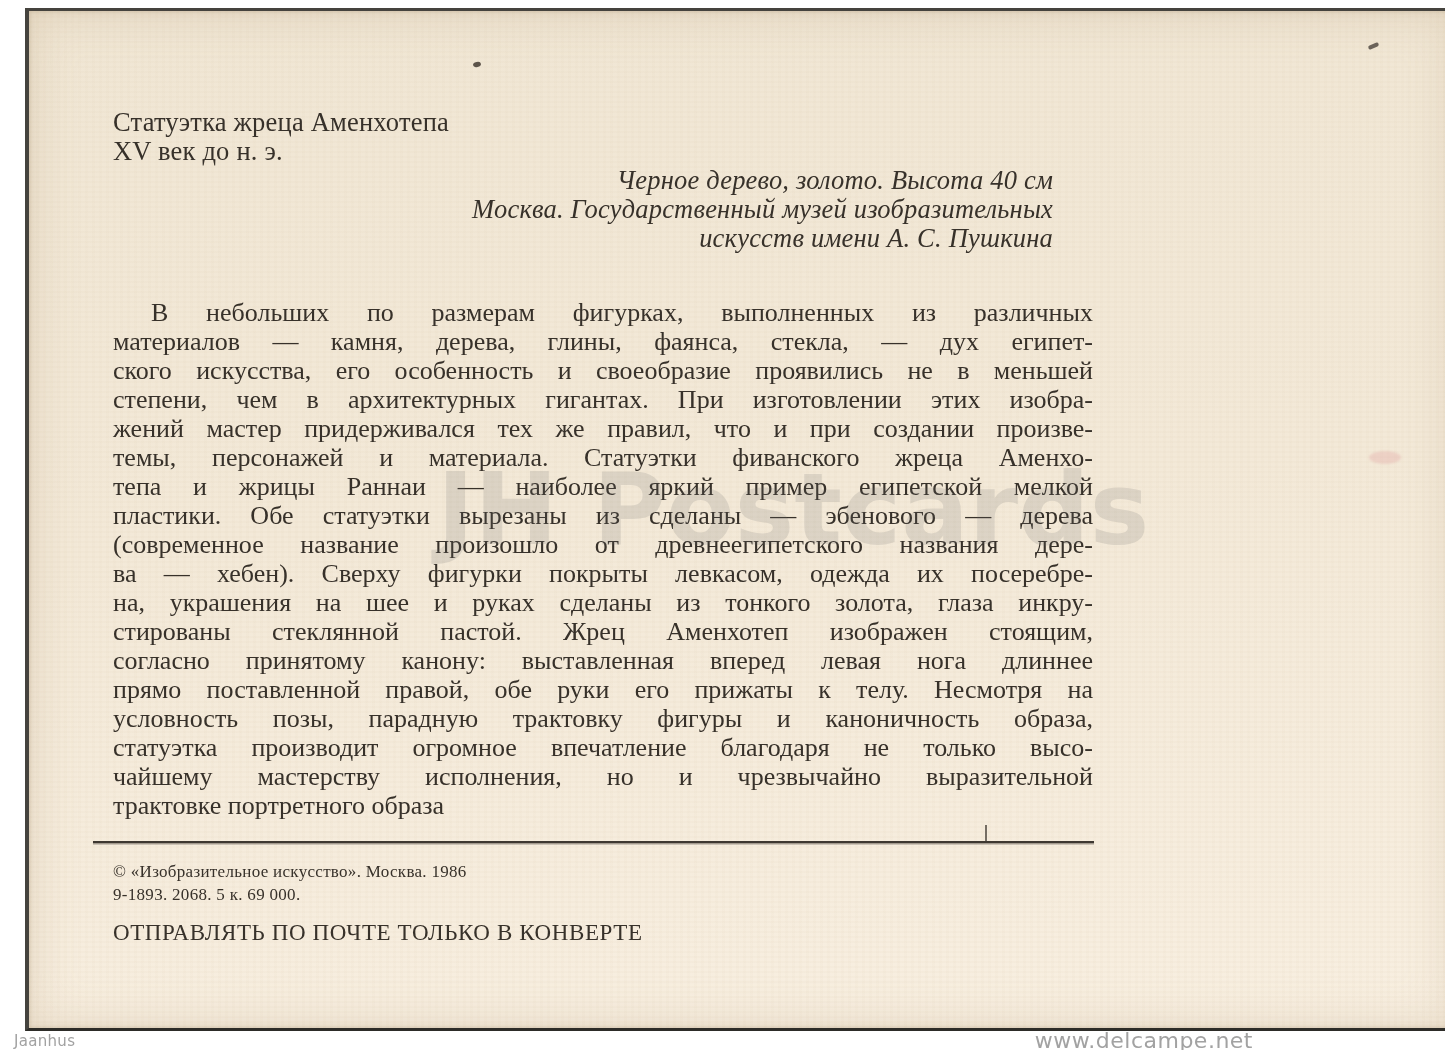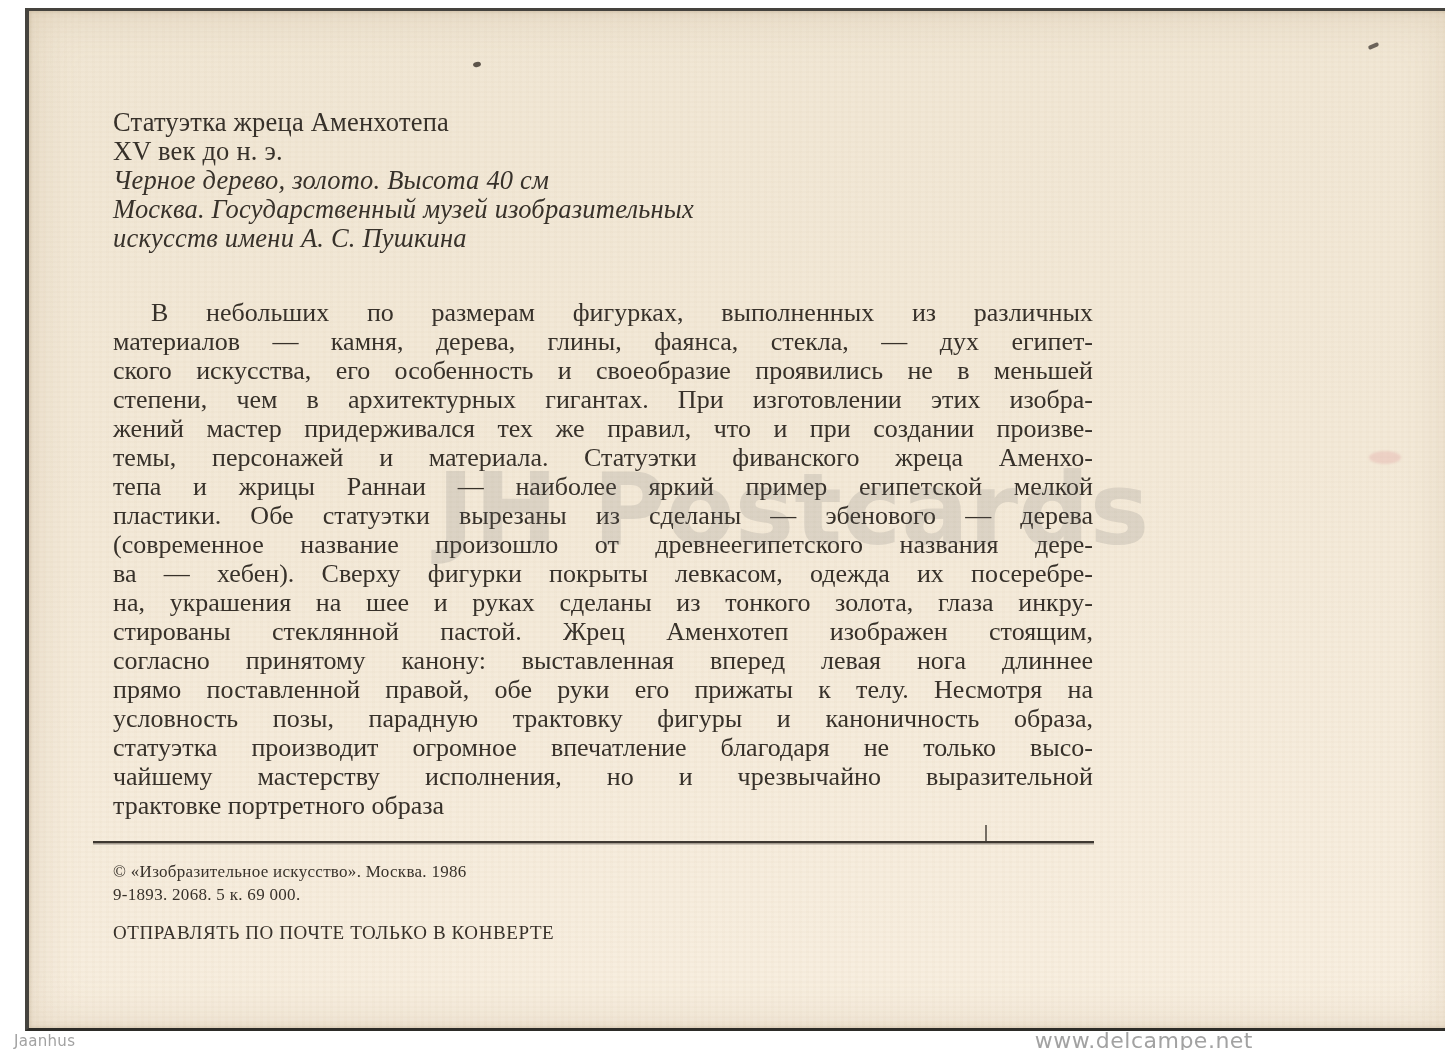--- a/index.html
+++ b/index.html
@@ -41,20 +41,21 @@
     position: absolute;
     left: 84px;
     top: 97px;
     width: 940px;
     font-size: 26.5px;
     line-height: 29px;
     letter-spacing: 0.2px;
   }
   .title-block .t-line:nth-child(n+3) {
     font-style: italic;
+    text-align: right;
   }
   .body-block {
     position: absolute;
     left: 84px;
     top: 274px;
     width: 980px;
     font-size: 26px;
     line-height: 29px;
   }
   .body-block .b-line {
@@ -96,21 +97,21 @@
     width: 700px;
     font-size: 17px;
     line-height: 23px;
     letter-spacing: 0.3px;
   }
   .postal-note {
     position: absolute;
     left: 84px;
     top: 909px;
     width: 800px;
-    font-size: 19px;
+    font-size: 23px;
     line-height: 26px;
     letter-spacing: 0.6px;
   }
   
   .jh-watermark {
     position: absolute;
     left: 408px;
     top: 444px;
     font-family: "DejaVu Sans", sans-serif;
     font-weight: 700;

